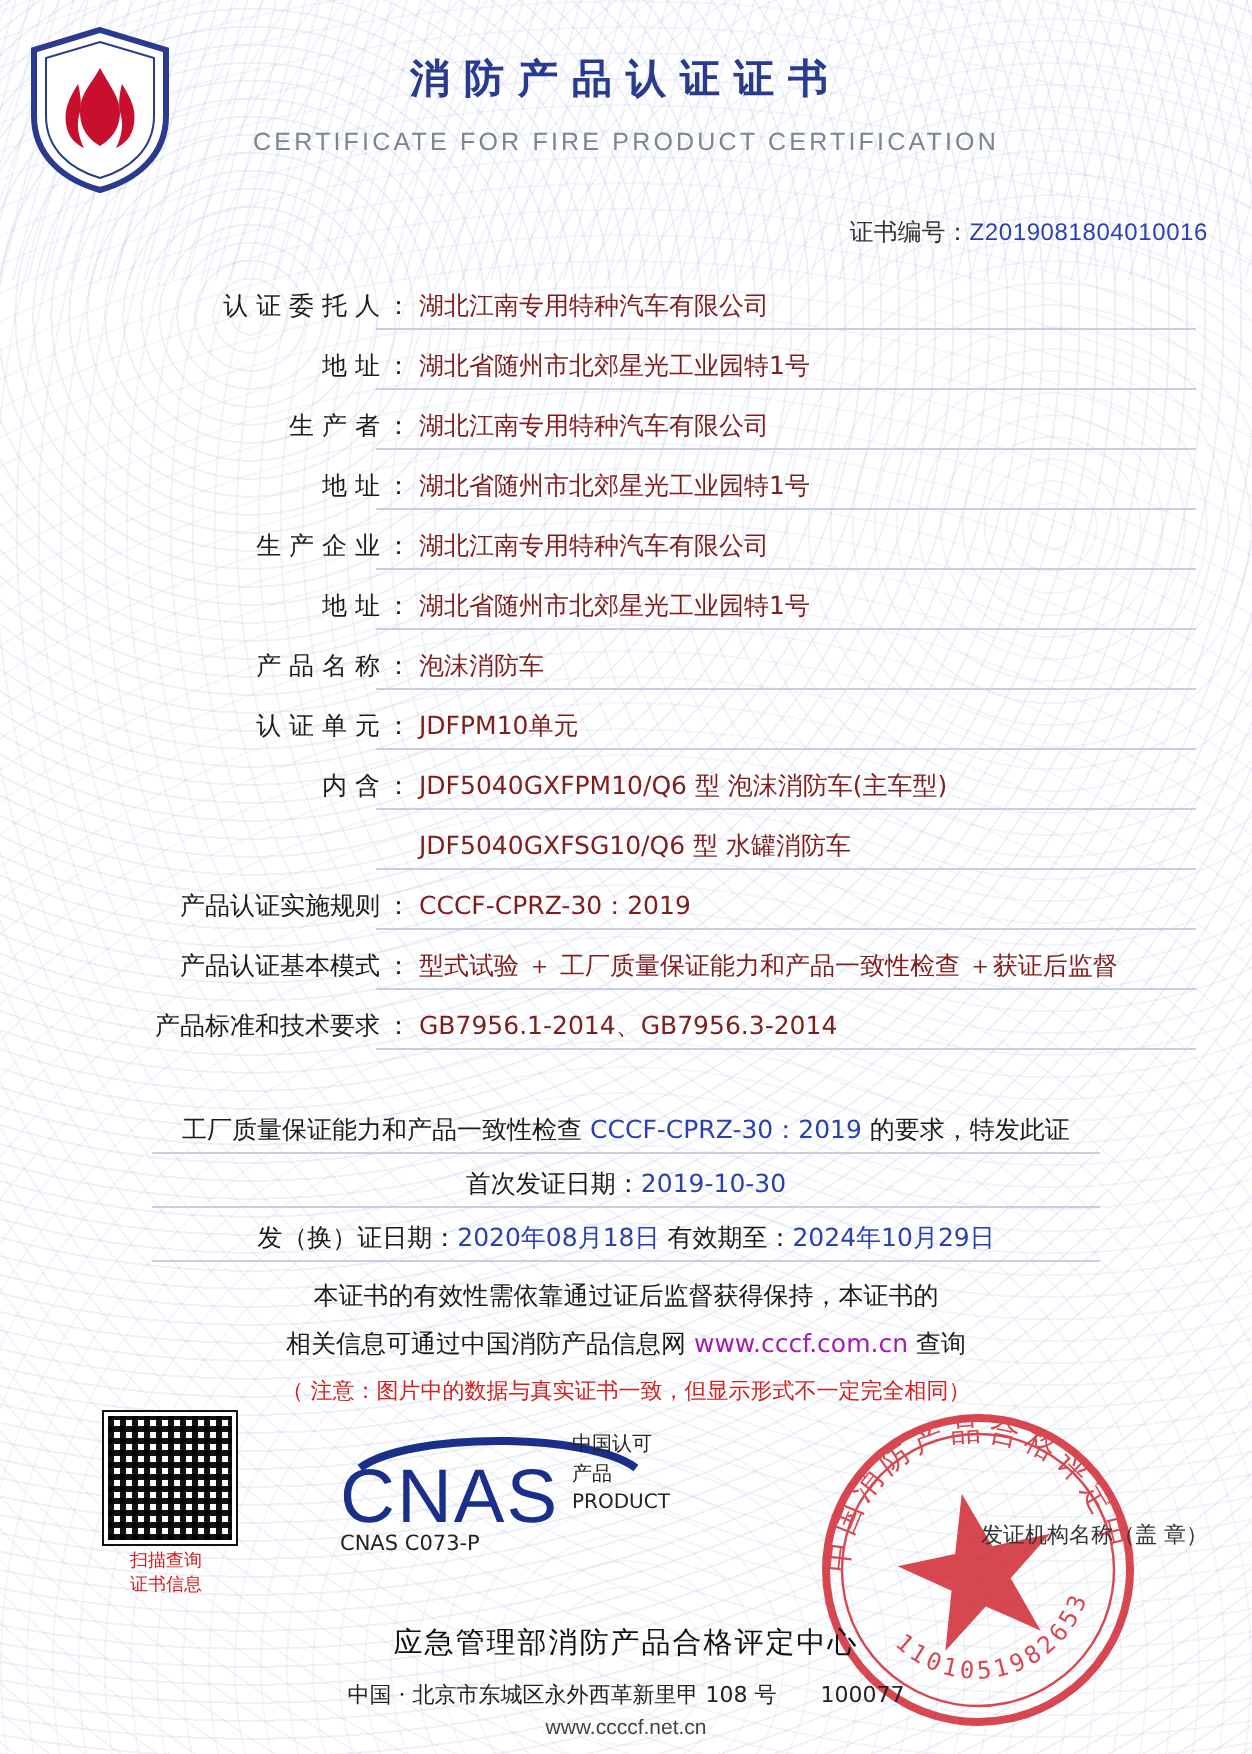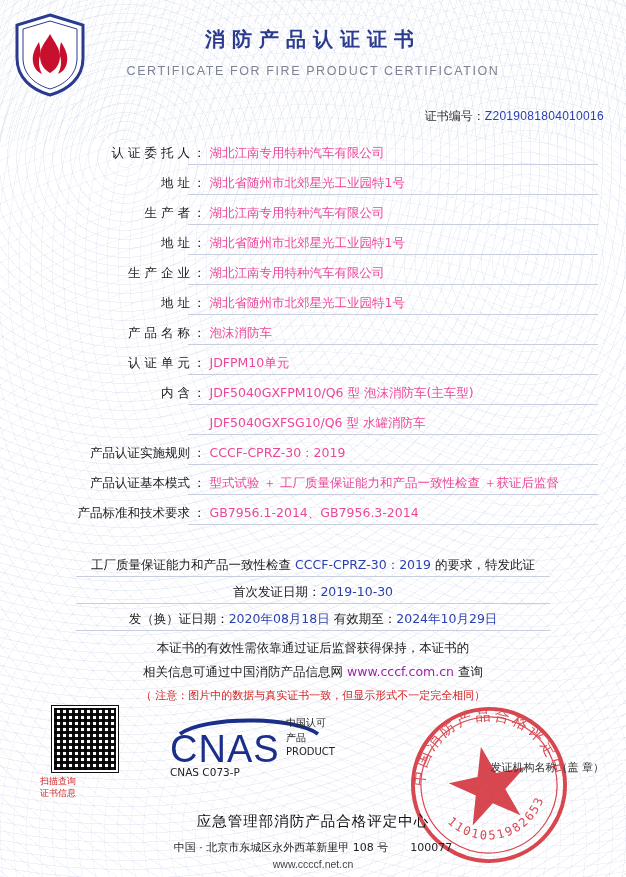--- a/index.html
+++ b/index.html
@@ -62,21 +62,21 @@
   }
   .lbl{
     width:190px; text-align:right;
     font-size:12.5px; color:#1b1b1b;
     padding-right:2px;
     white-space:nowrap;
     font-family:"DejaVu Sans", sans-serif;
   }
   .colon{ font-size:12.5px; color:#1b1b1b; padding:0 4px 0 1px;}
   .val{
-    font-size:12.5px; color:#ec4899;
+    font-size:12.5px; color:#7f1d1d;
     white-space:nowrap;
     font-family:"DejaVu Sans", sans-serif;
   }
   .underline{
     position:absolute; left:188px; right:24px; bottom:3px;
     border-bottom:1px solid #c9cede;
   }
   .row.sub .lbl{ color:transparent; }
 
   
@@ -101,21 +101,21 @@
     position:absolute; left:52px; top:706px; width:62px; height:62px;
     background:
       repeating-linear-gradient(0deg,#111 0 3px,#fff 3px 6px),
       repeating-linear-gradient(90deg,#111 0 3px,#fff 3px 6px);
     background-blend-mode:multiply;
     border:2px solid #fff;
     box-shadow:0 0 0 1px #111;
   }
   .qr-cap{
     position:absolute; left:40px; top:775px; width:86px;
-    font-size:9px; color:#d02020; line-height:1.35;
+    text-align:center; font-size:9px; color:#d02020; line-height:1.35;
     font-family:"DejaVu Sans", sans-serif;
   }
 
   .cnas{
     position:absolute; left:170px; top:718px; width:190px;
   }
   .cnas-logo{
     font-size:38px; font-weight:normal; color:#1b2f8a; letter-spacing:1px;
     font-family:"Liberation Sans", sans-serif;
     line-height:1;

